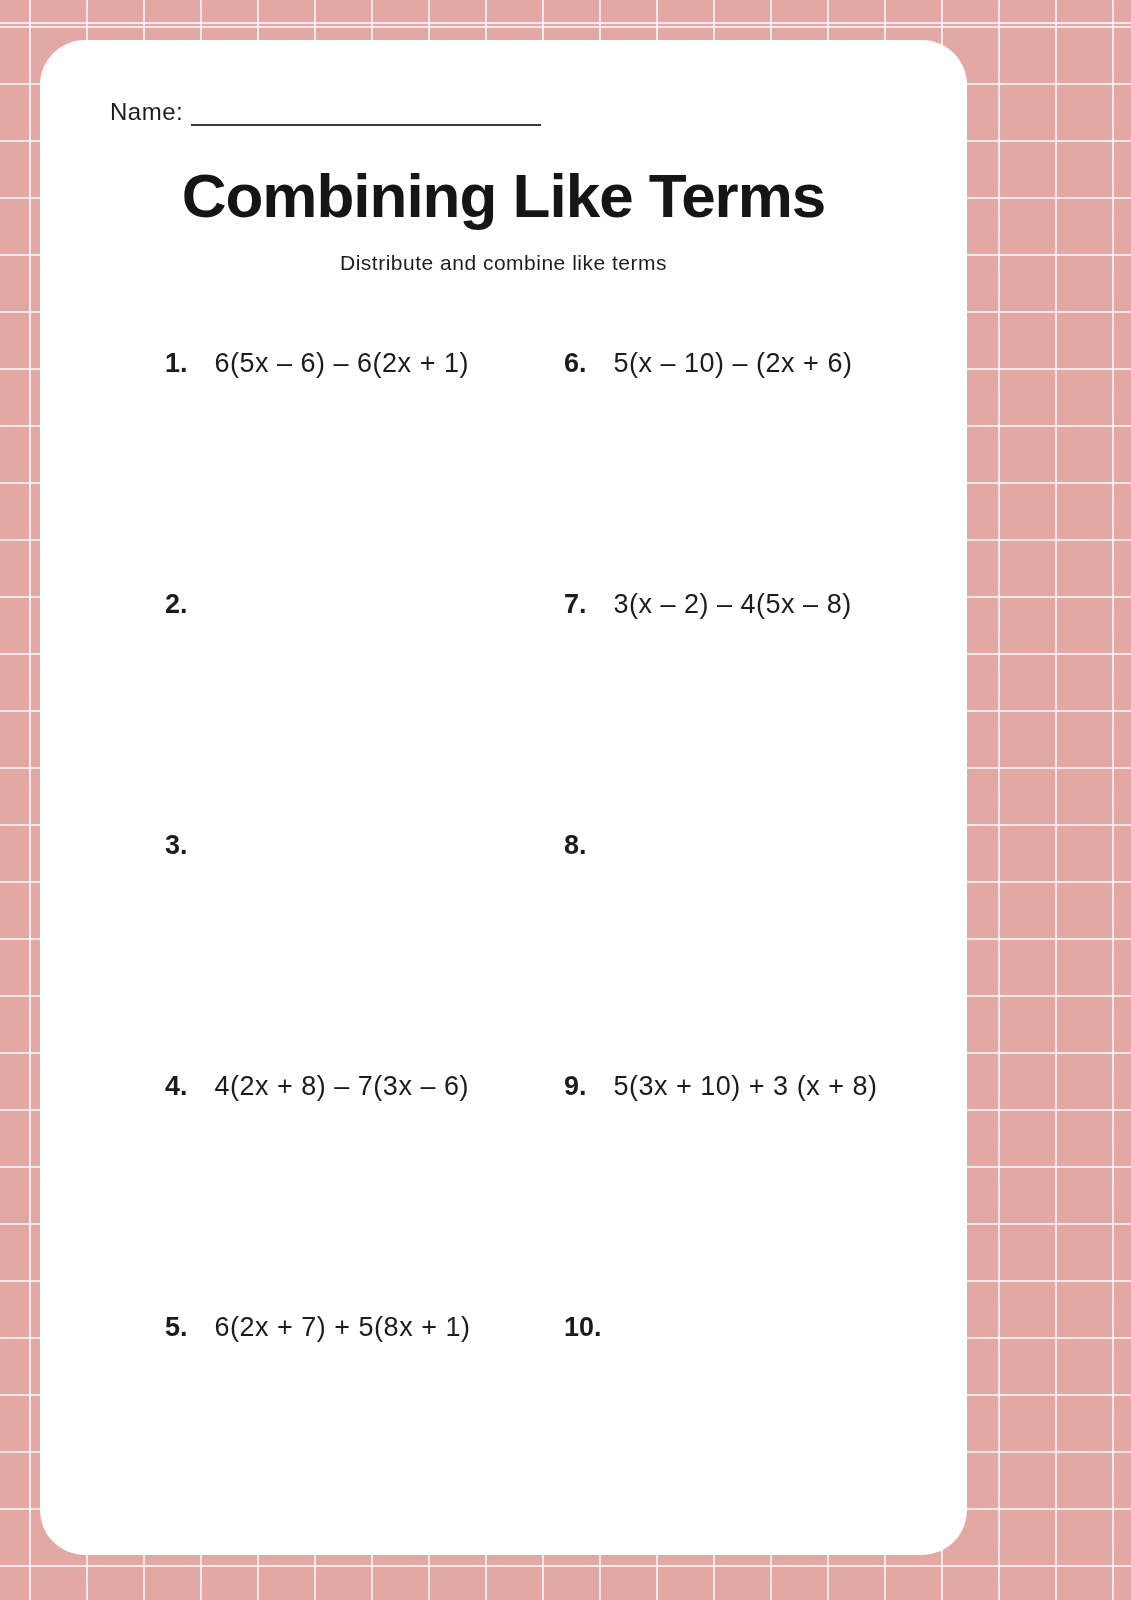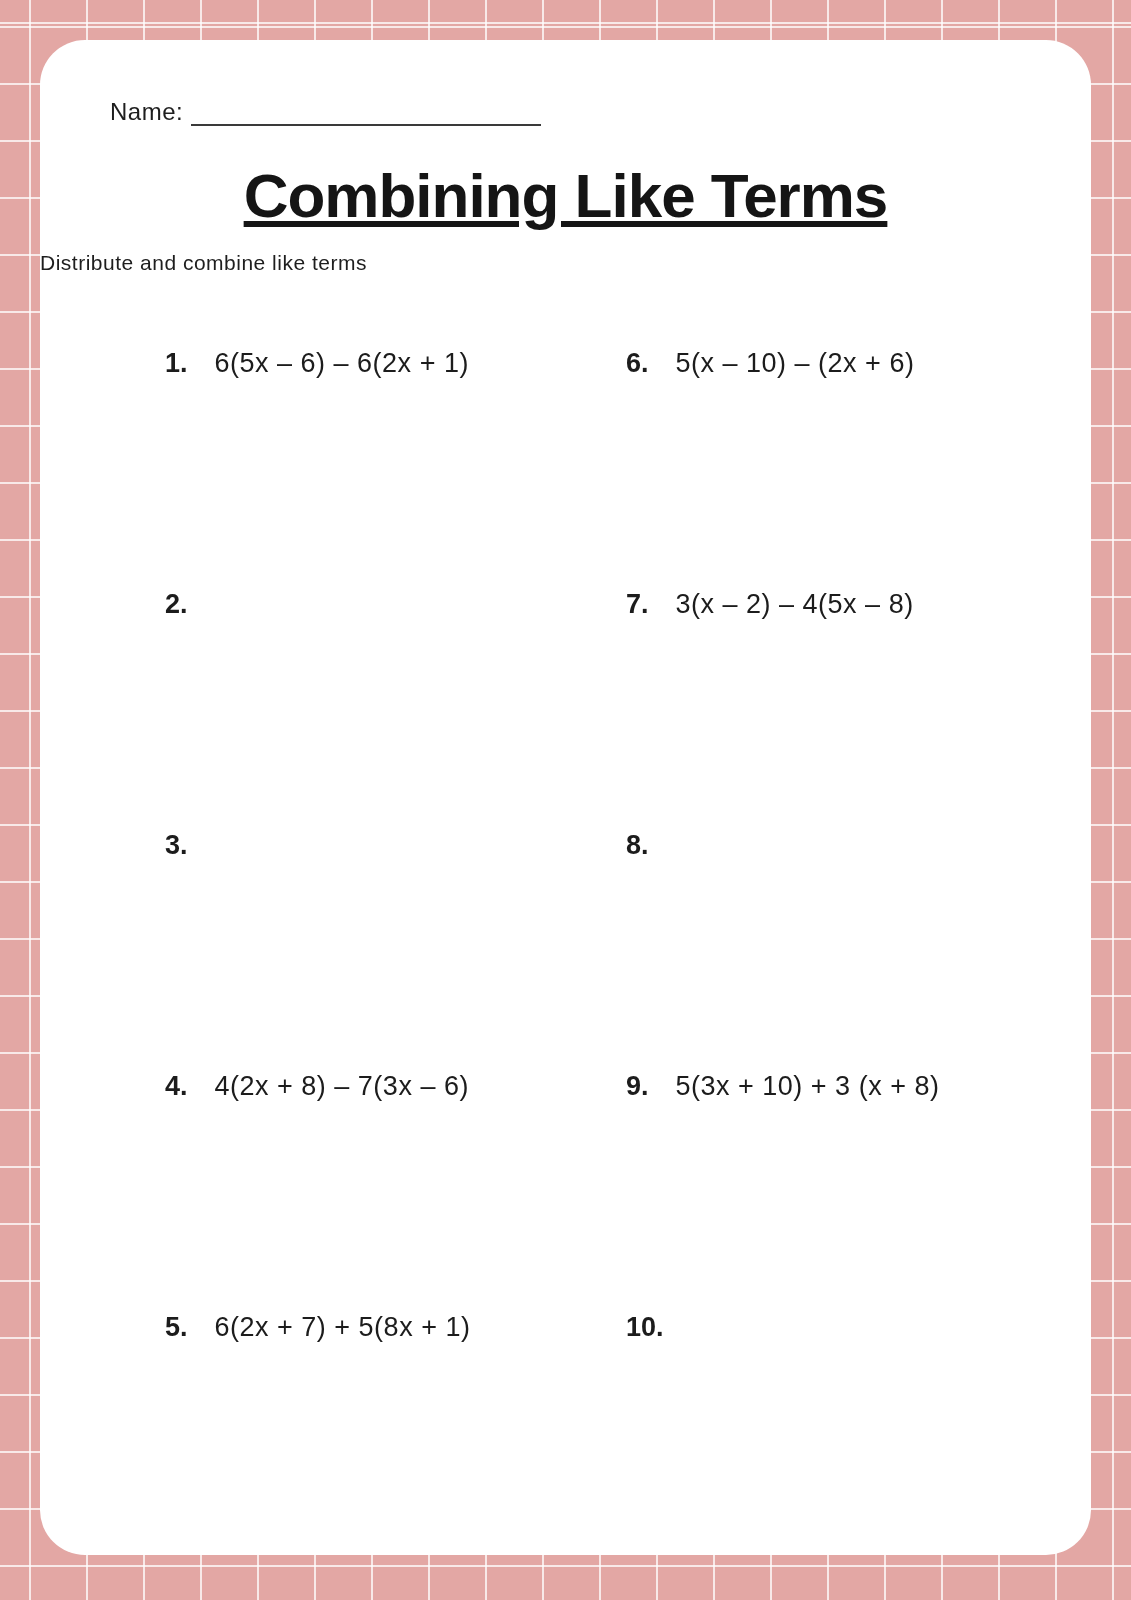--- a/index.html
+++ b/index.html
@@ -10,21 +10,21 @@
     background-color: #e3a7a4;
     background-image:
       repeating-linear-gradient(0deg,   rgba(255,255,255,0.75) 0 2px, transparent 2px 57px),
       repeating-linear-gradient(90deg,  rgba(255,255,255,0.75) 0 2px, transparent 2px 57px);
     background-position: 29px 24px;
     overflow: hidden;
   }
   .card {
     position: absolute;
     left: 40px; top: 40px;
-    width: 1051px; height: 1515px;
+    width: 927px; height: 1515px;
     background: #ffffff;
     border-radius: 45px;
   }
   .header {
     display: flex;
     justify-content: space-between;
     padding: 58px 90px 0 70px;
     font-size: 24px;
     color: #1e1e1e;
   }
@@ -38,24 +38,24 @@
   }
   .write-line.name { width: 350px; }
   .write-line.date { width: 300px; }
   .title {
     margin-top: 34px;
     text-align: center;
     font-size: 62px;
     font-weight: bold;
     letter-spacing: -1px;
     color: #151515;
-    text-decoration: underline;
   }
   .subtitle {
     margin-top: 20px;
+    text-align: center;
     font-size: 21px;
     font-weight: 500;
     letter-spacing: 0.5px;
     color: #1e1e1e;
   }
   .problems {
     margin-top: 72px;
     padding: 0 40px 0 125px;
     display: grid;
     grid-template-columns: 1fr 1fr;

